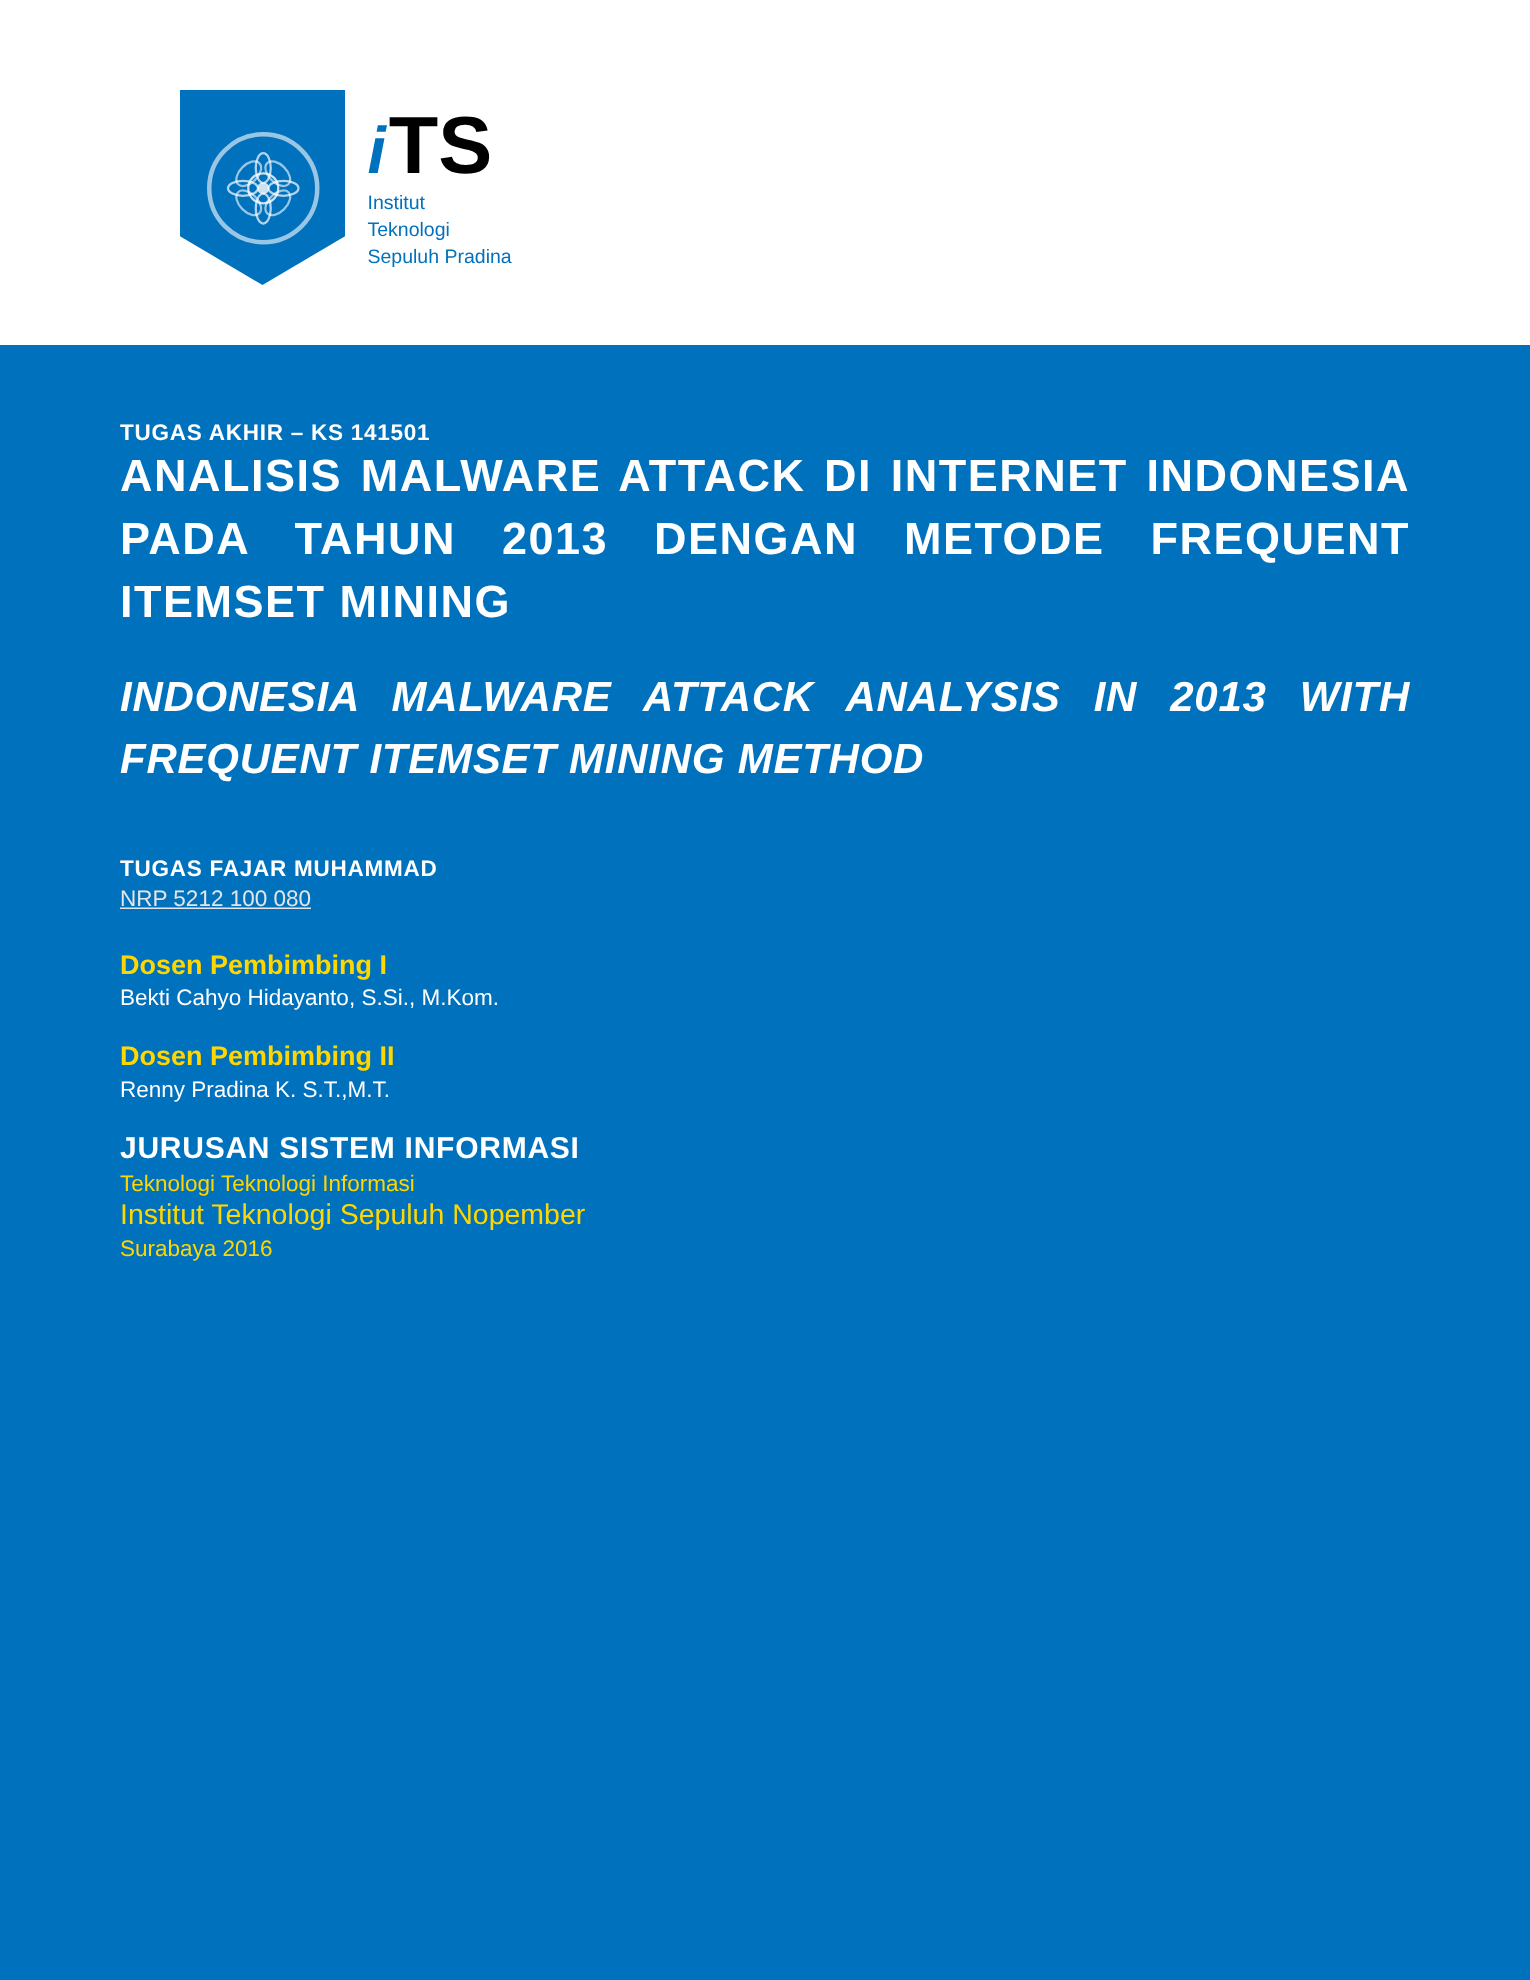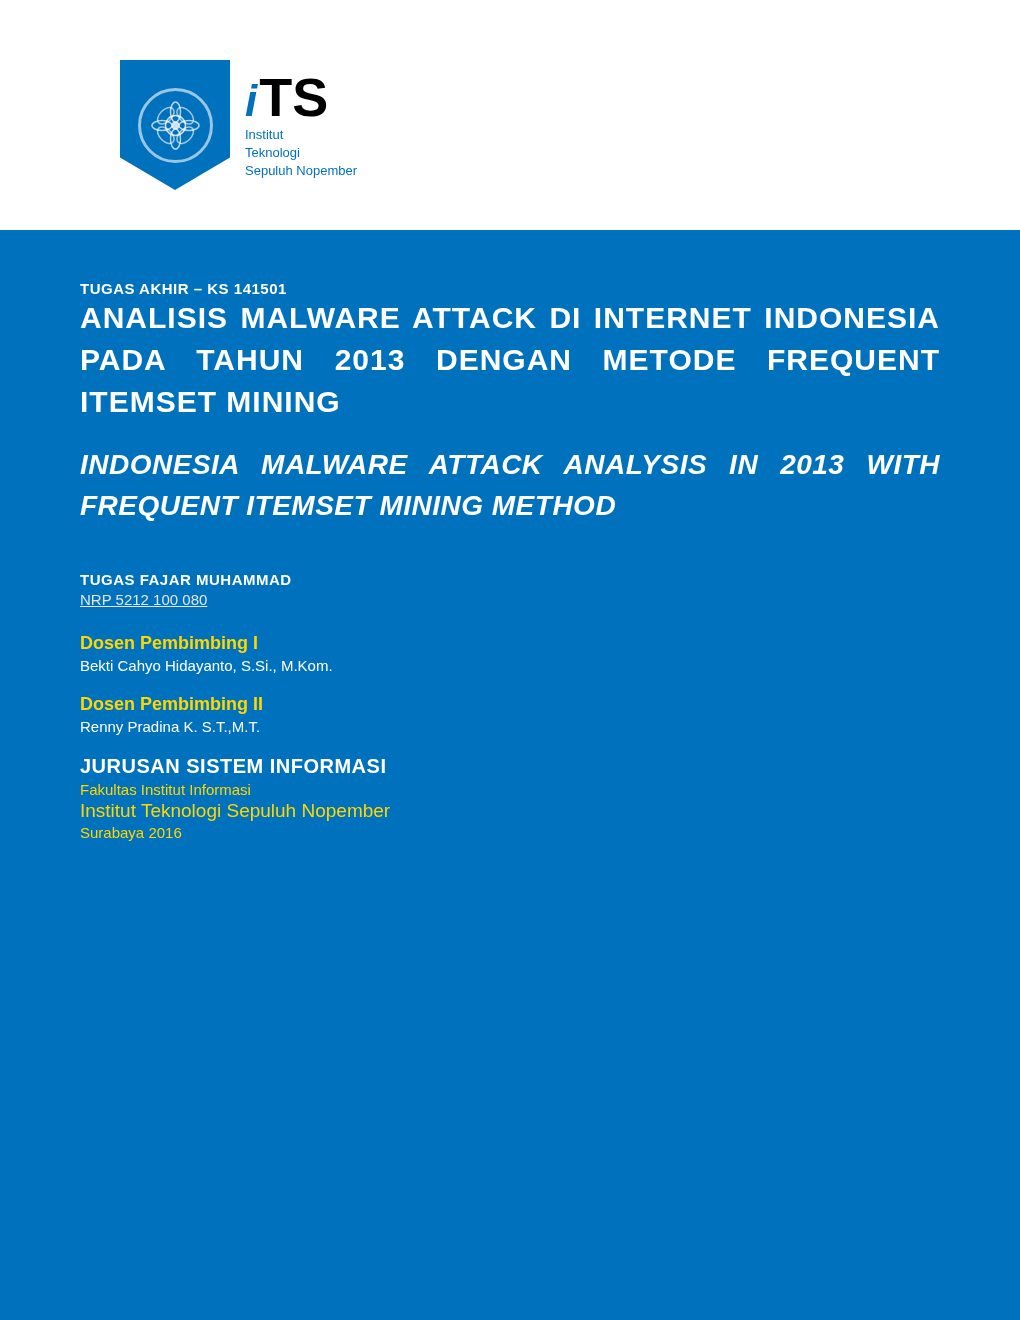--- a/index.html
+++ b/index.html
@@ -225,21 +225,21 @@
       </div>
 
       <div class="logo-text-block">
         <div class="logo-its-main">
           <span class="logo-i">i</span>
           <span class="logo-ts">TS</span>
         </div>
         <div class="logo-subtitle">
           <div>Institut</div>
           <div>Teknologi</div>
-          <div>Sepuluh Nopember</div>
+          <div>Sepuluh Pradina</div>
         </div>
       </div>
 
     </div>
   </div>
 
   <div class="main-blue">
 
     <div class="tugas-akhir-label">TUGAS AKHIR – KS 141501</div>
 
@@ -257,20 +257,20 @@
       <div class="advisor-name">Bekti Cahyo Hidayanto, S.Si., M.Kom.</div>
     </div>
 
     <div class="advisor-section">
       <div class="advisor-label">Dosen Pembimbing II</div>
       <div class="advisor-name">Renny Pradina K. S.T.,M.T.</div>
     </div>
 
     <div class="department-section">
       <div class="dept-name">JURUSAN SISTEM INFORMASI</div>
-      <div class="dept-faculty">Fakultas Institut Informasi</div>
+      <div class="dept-faculty">Teknologi Teknologi Informasi</div>
       <div class="dept-institute">Institut Teknologi Sepuluh Nopember</div>
       <div class="dept-city-year">Surabaya 2016</div>
     </div>
 
   </div>
 
 </div>
 
 </body></html>

